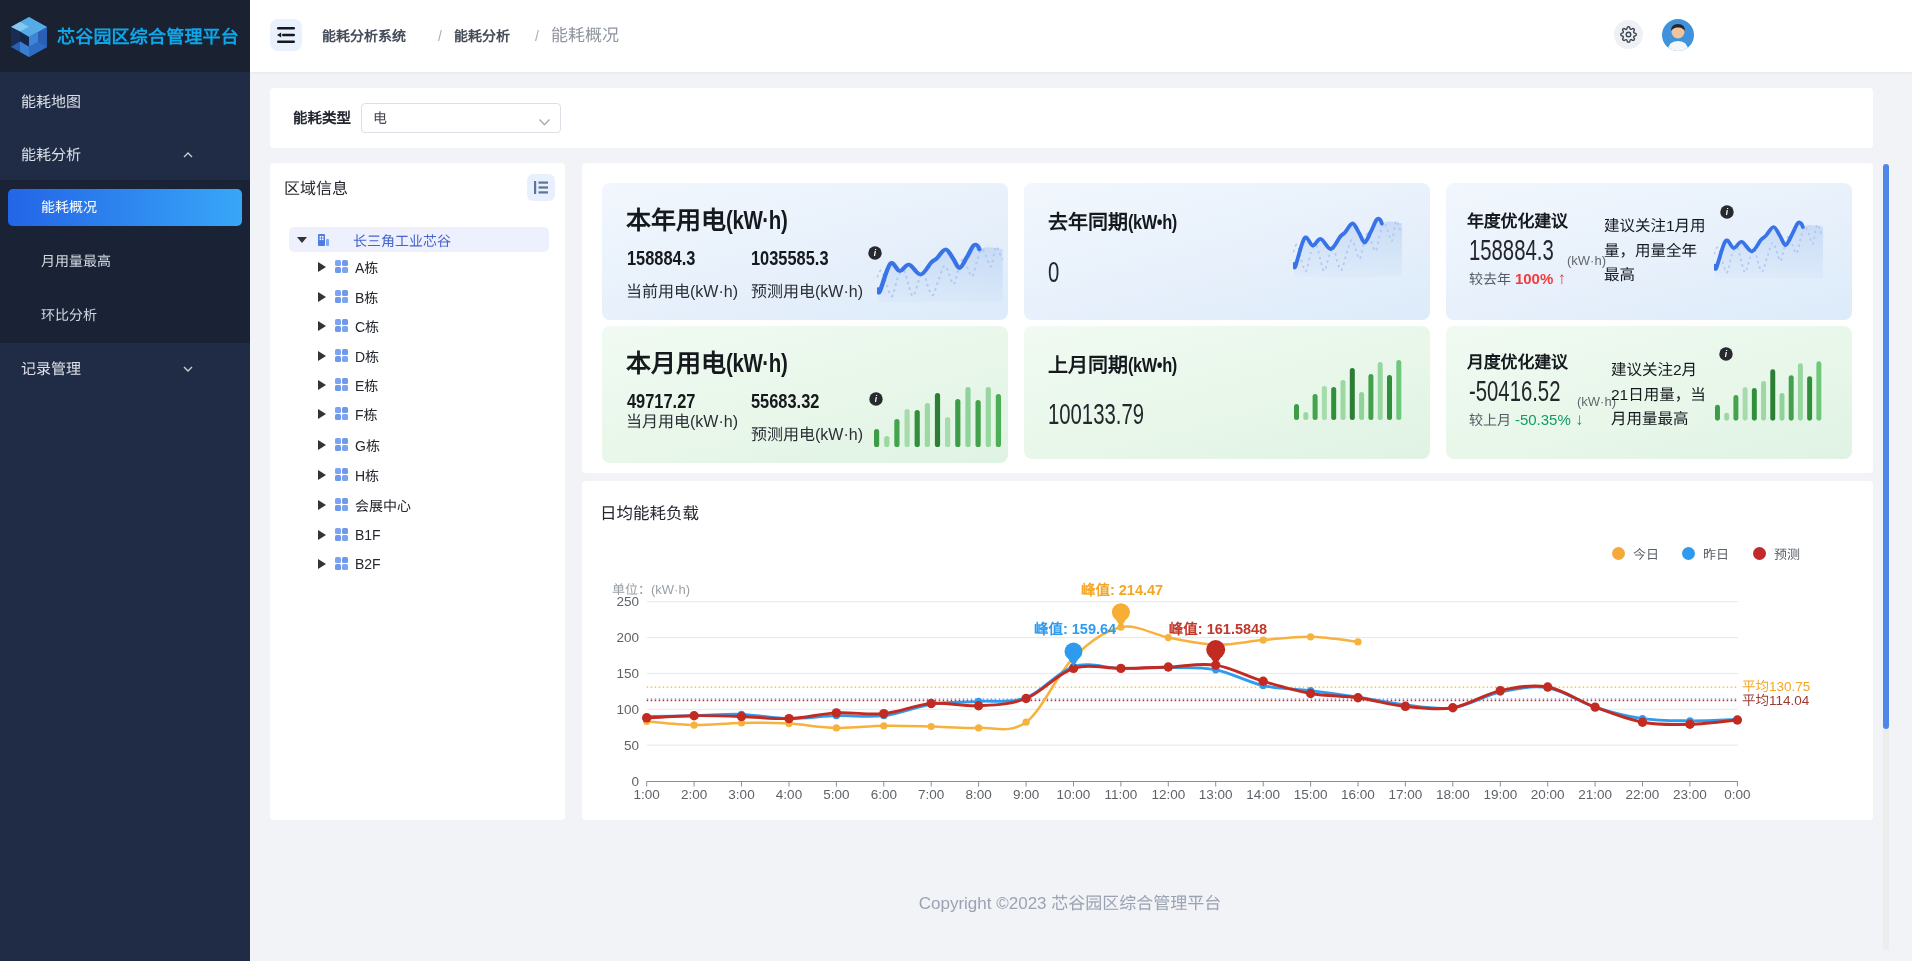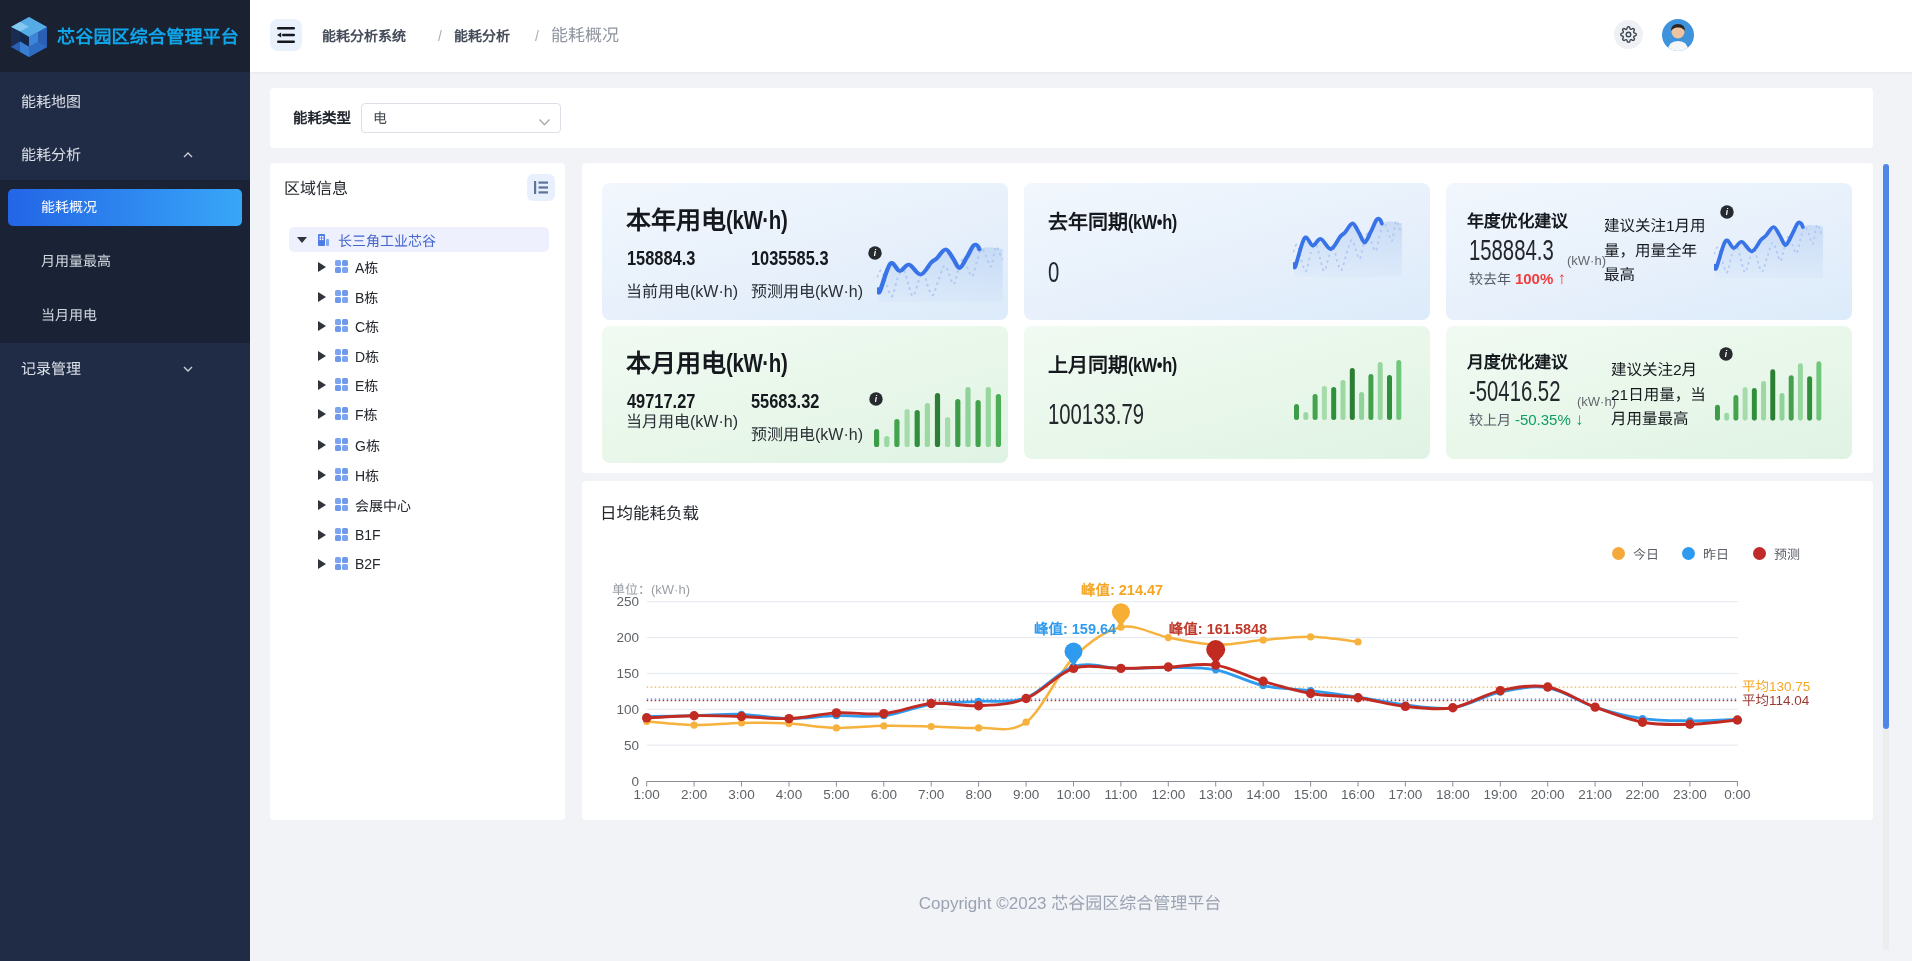--- a/index.html
+++ b/index.html
@@ -124,21 +124,21 @@
   </div>
   <div id="submenubg"></div>
   <div class="mi" style="top:75px">能耗地图</div>
   <div class="mi" style="top:128px">能耗分析<span class="chev">
         <svg width="12" height="12" viewBox="0 0 12 12">
           <path d="M2 8 L6 4 L10 8" stroke="#c8cdd6" stroke-width="1.4" fill="none"></path>
         </svg>
       </span></div>
   <div id="activeitem">能耗概况</div>
   <div class="mi sub" style="top:234px">月用量最高</div>
-  <div class="mi sub" style="top:288px">当月用电</div>
+  <div class="mi sub" style="top:288px">环比分析</div>
   <div class="mi" style="top:342px">记录管理<span class="chev">
         <svg width="12" height="12" viewBox="0 0 12 12">
           <path d="M2 4 L6 8 L10 4" stroke="#c8cdd6" stroke-width="1.4" fill="none"></path>
         </svg>
       </span></div>
 </div>
 <div id="header">
   <div id="hambtn">
     <svg class="abs" style="left:7px;top:8px" width="18" height="16" viewBox="0 0 18 16">
       <rect x="0" y="0" width="18" height="2.6" rx="1.3" fill="#15181d"></rect>
@@ -191,21 +191,21 @@
         <path d="M0 1 L10 1 L5 7 Z" fill="#30343b"></path>
       </svg>
     <svg style="margin-left:9px" width="14" height="14" viewBox="0 0 14 14">
       <rect x="2" y="1" width="7" height="12" rx="1" fill="#4c7ce4"></rect>
       <rect x="3.6" y="3" width="1.6" height="1.6" fill="#fff"></rect>
         <rect x="5.9" y="3" width="1.6" height="1.6" fill="#fff"></rect>
       <rect x="3.6" y="5.5" width="1.6" height="1.6" fill="#fff"></rect>
         <rect x="5.9" y="5.5" width="1.6" height="1.6" fill="#fff"></rect>
       <rect x="10" y="6" width="3" height="7" rx="1" fill="#85a8ee"></rect>
     </svg>
-    <span style="margin-left:8px">长三角工业芯谷</span>
+    <span style="margin-left:23px">长三角工业芯谷</span>
   </div>
   <div class="trow" style="top:91px"><span class="car"></span><span class="bic">
         <i style="left:0;top:0;width:6px;height:6px"></i>
         <i style="left:7px;top:0;width:6px;height:6px;background:#6f9aec"></i>
         <i style="left:0;top:7px;width:6px;height:6px;background:#6f9aec"></i>
         <i style="left:7px;top:7px;width:6px;height:6px"></i>
       </span>A栋</div>
   <div class="trow" style="top:121px"><span class="car"></span><span class="bic">
         <i style="left:0;top:0;width:6px;height:6px"></i>
         <i style="left:7px;top:0;width:6px;height:6px;background:#6f9aec"></i>

